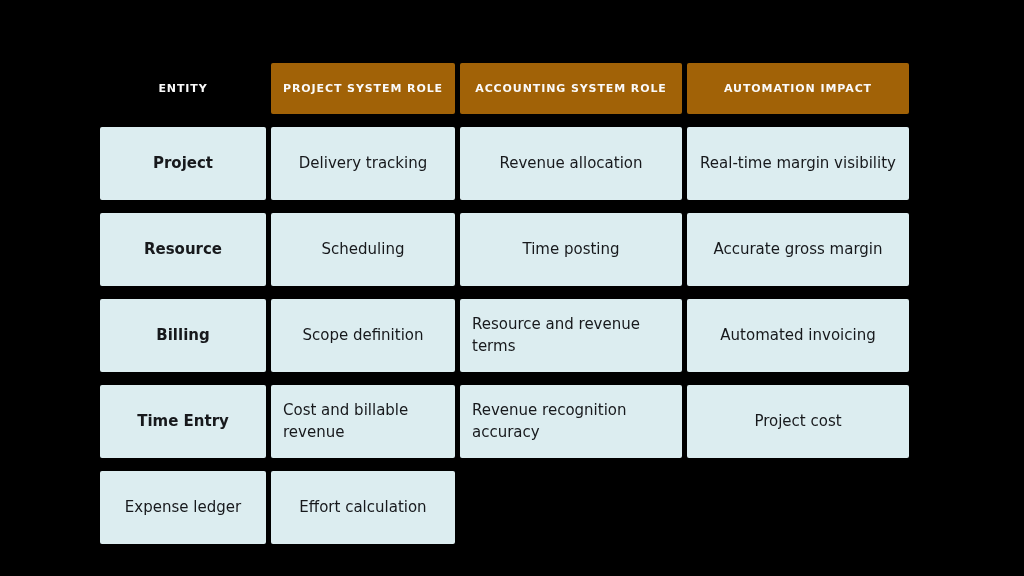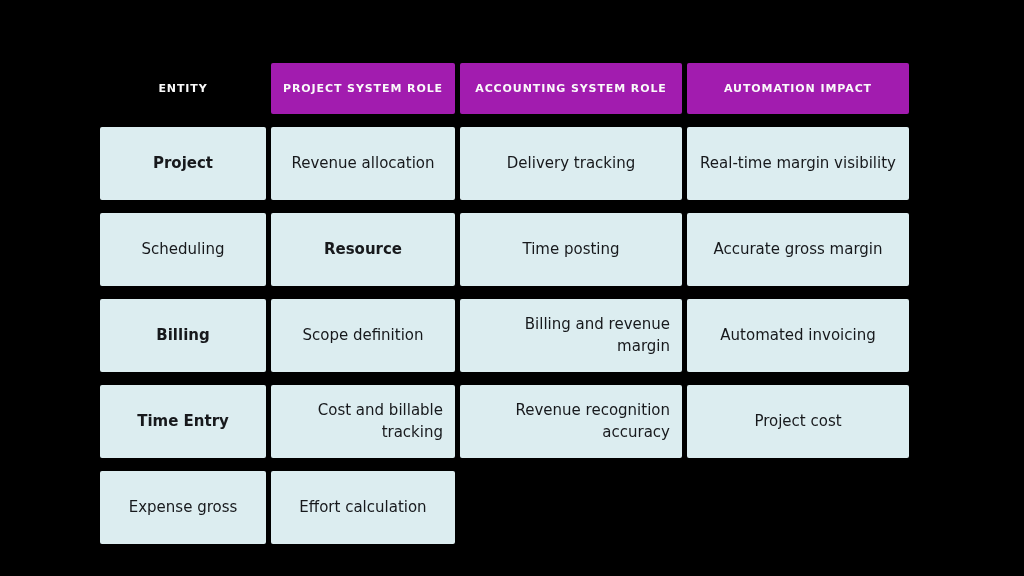--- a/index.html
+++ b/index.html
@@ -17,72 +17,72 @@
   .grid {
     position: absolute;
     left: 100px; top: 63px;
     display: grid;
     grid-template-columns: 166px 184px 222px 222px;
     grid-template-rows: 51px 73px 73px 73px 73px 73px;
     column-gap: 5px;
     row-gap: 13px;
   }
   .hcell {
-    background: #a21caf;
+    background: #a16207;
     color: #fafafa;
     display: flex; align-items: center; justify-content: center;
     font-size: 11px;
     font-weight: 700;
     letter-spacing: 0.9px;
     text-align: center;
     text-transform: uppercase;
     border-radius: 2px;
     padding: 2px 6px;
   }
   .hcell.plain { background: transparent; }
   .cell {
     background: #dcedf0;
     color: #17191c;
     display: flex; align-items: center; justify-content: center;
     font-size: 15px;
     line-height: 1.45;
-    text-align: right;
+    text-align: left;
     border-radius: 2px;
     padding: 4px 12px;
   }
   .cell.entity { font-weight: 700; padding: 4px 8px; }
 </style>
 </head>
 <body>
 
 <div class="canvas">
   <div class="grid">
 
     <div class="hcell plain">ENTITY</div>
     <div class="hcell">PROJECT SYSTEM ROLE</div>
     <div class="hcell">ACCOUNTING SYSTEM ROLE</div>
     <div class="hcell">AUTOMATION IMPACT</div>
 
     <div class="cell entity">Project</div>
+    <div class="cell">Delivery tracking</div>
     <div class="cell">Revenue allocation</div>
-    <div class="cell">Delivery tracking</div>
     <div class="cell">Real-time margin visibility</div>
 
+    <div class="cell entity">Resource</div>
     <div class="cell">Scheduling</div>
-    <div class="cell entity">Resource</div>
     <div class="cell">Time posting</div>
     <div class="cell">Accurate gross margin</div>
 
     <div class="cell entity">Billing</div>
     <div class="cell">Scope definition</div>
-    <div class="cell">Billing and revenue margin</div>
+    <div class="cell">Resource and revenue terms</div>
     <div class="cell">Automated invoicing</div>
 
     <div class="cell entity">Time Entry</div>
-    <div class="cell">Cost and billable tracking</div>
+    <div class="cell">Cost and billable revenue</div>
     <div class="cell">Revenue recognition accuracy</div>
 
     <div class="cell">Project cost</div>
-    <div class="cell">Expense gross</div>
+    <div class="cell">Expense ledger</div>
     <div class="cell">Effort calculation</div>
 
   </div>
 </div>
 
 </body></html>

